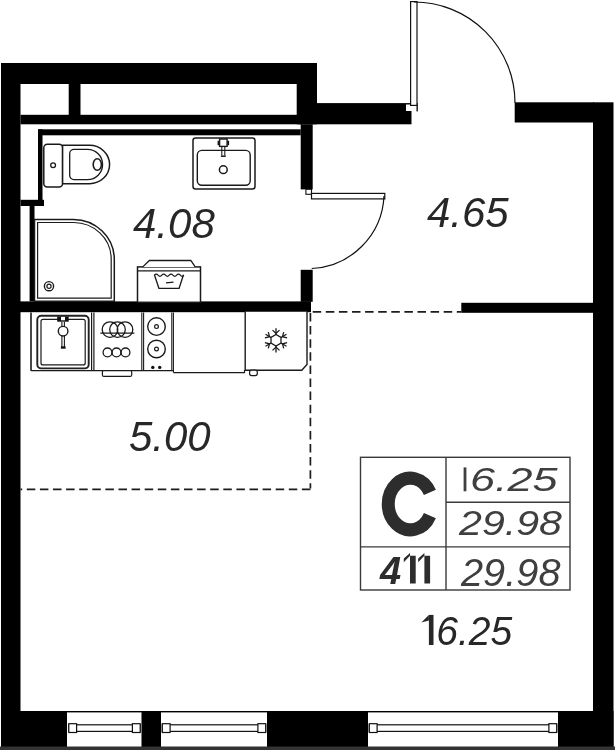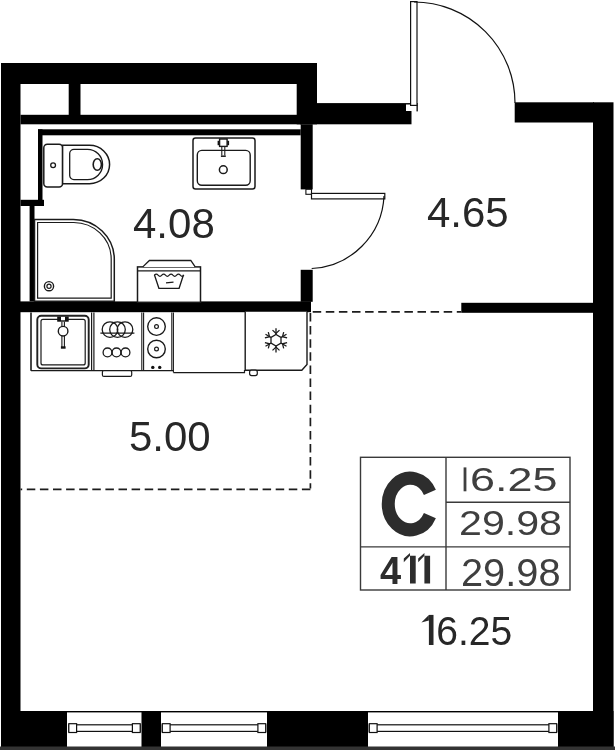--- a/index.html
+++ b/index.html
@@ -1,16 +1,16 @@
 <!DOCTYPE html>
 <html><head>
 <meta charset="utf-8">
 <style>
 html,body{margin:0;padding:0;background:#ffffff;}
-#plan{position:relative;width:615px;height:750px;overflow:hidden;}
+#plan{position:relative;width:615px;height:750px;overflow:hidden;font-style:italic;}
 text{font-family:"Liberation Sans",sans-serif;}
 </style>
 </head>
 <body>
 <div id="plan">
 <svg width="615" height="750" viewBox="0 0 615 750">
 <rect x="0" y="0" width="615" height="750" fill="#ffffff"></rect>
 
 <rect x="1" y="63" width="19.5" height="687" fill="#000"></rect>
 

